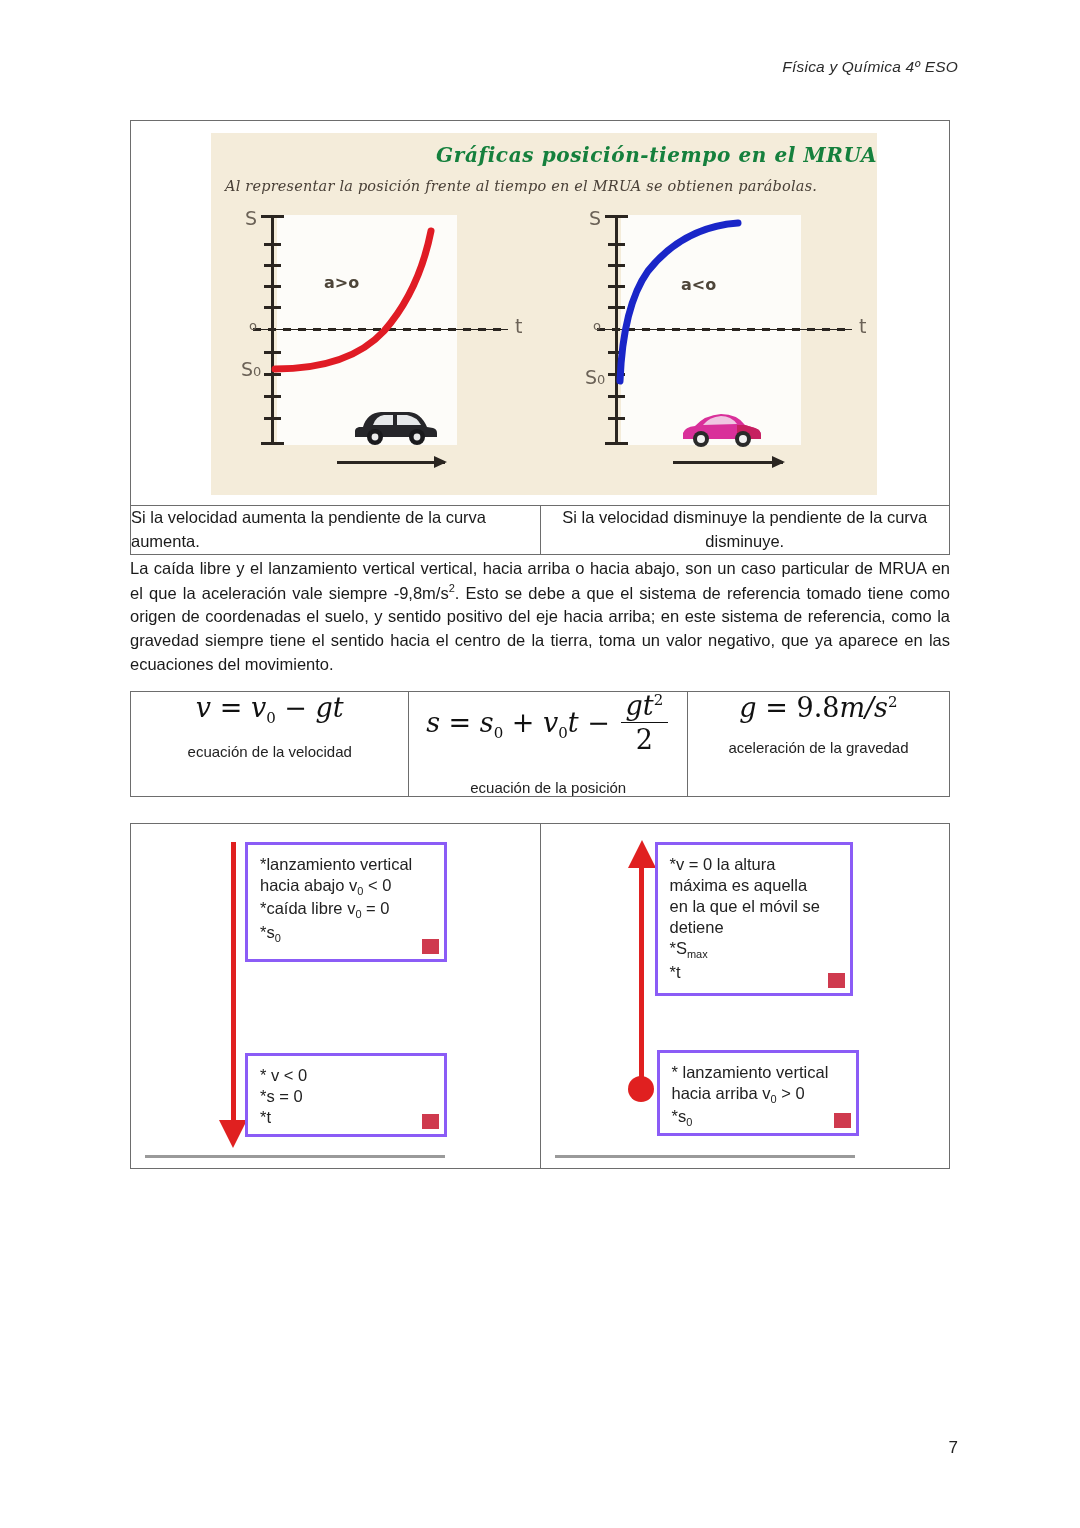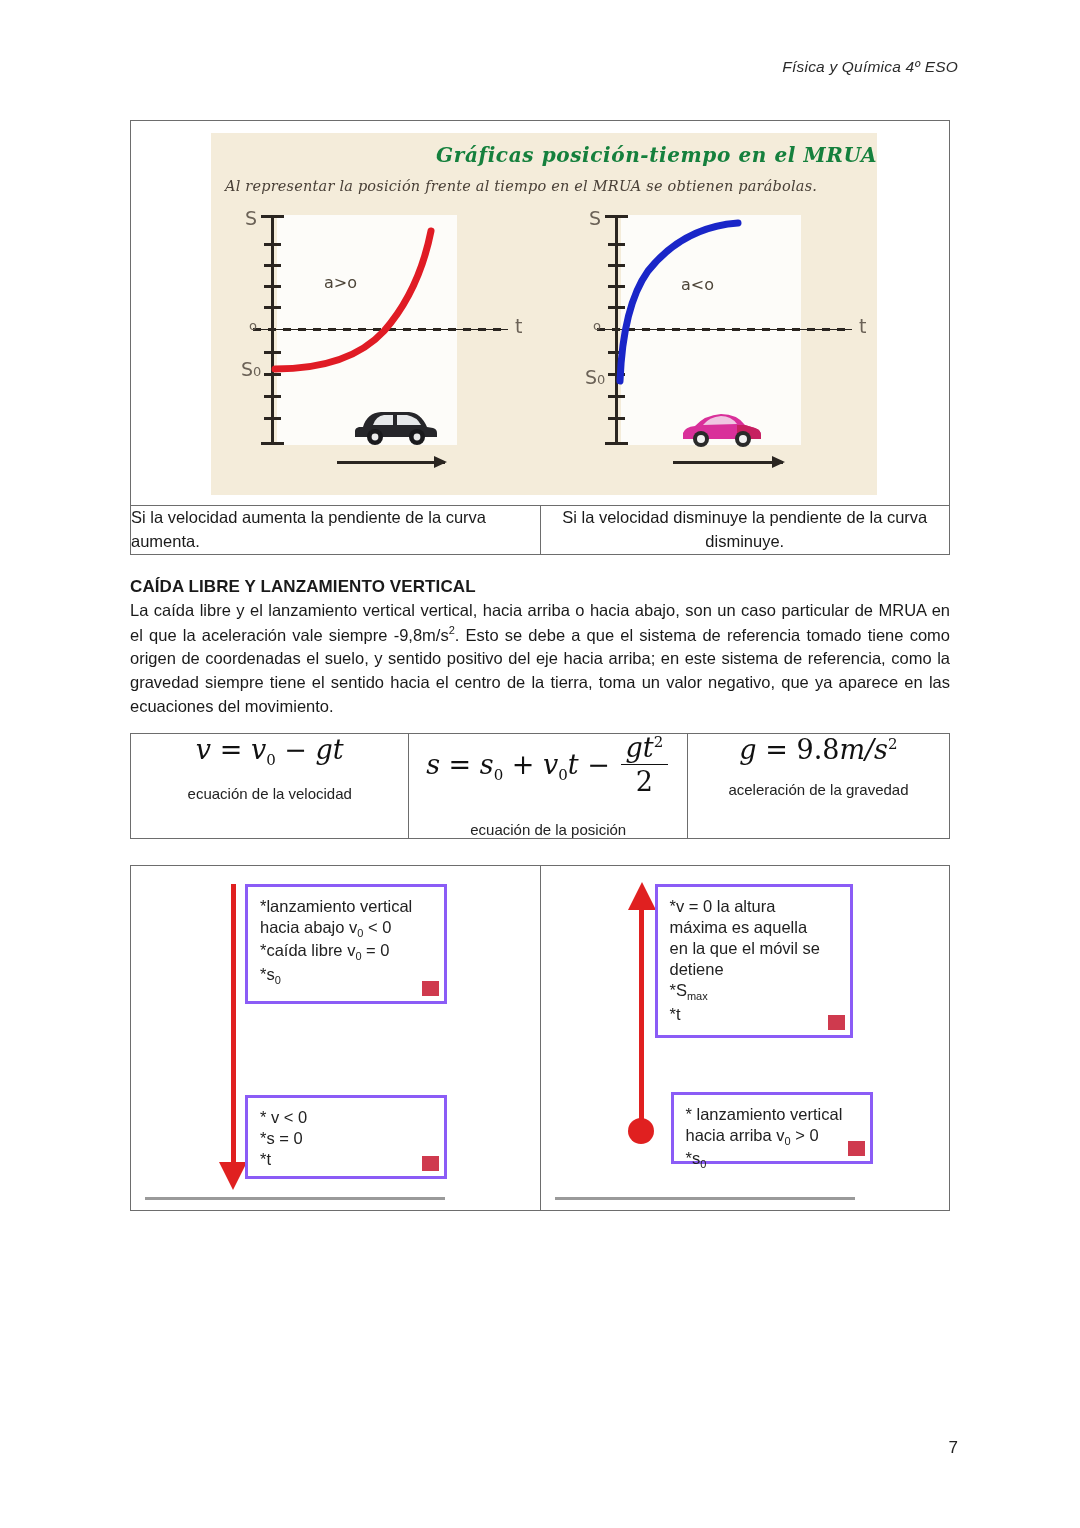--- a/index.html
+++ b/index.html
@@ -124,21 +124,21 @@
   .lbl {
     position: absolute;
     font-family: "DejaVu Sans", sans-serif;
     color: #6b6257;
     font-size: 19px;
   }
   .lbl.sub { font-size: 13px; }
   .lbl-a {
     position: absolute;
     font-family: "DejaVu Sans", sans-serif;
-    font-weight: normal;
+    font-weight: bold;
     font-size: 16px;
     color: #4d4539;
   }
   .curve { position: absolute; left: 0; top: 0; }
   .car-arrow {
     position: absolute;
     height: 3px;
     background: #2a2520;
   }
   .car-arrow::after {
@@ -383,21 +383,20 @@
     </tr>
 
 
     <tr>
       <td class="trow" style="width:50%;">Si la velocidad aumenta la pendiente de la curva aumenta.</td>
       <td class="trow" style="width:50%;text-align:center;">Si la velocidad disminuye la pendiente de la curva disminuye.</td>
     </tr>
   </tbody>
     </table>
 
-  <div class="sec-head">CAÍDA LIBRE Y LANZAMIENTO VERTICAL</div>
   <p class="para"><span>La caída libre y el lanzamiento vertical vertical, hacia arriba o hacia abajo, son un caso particular de MRUA en el que la aceleración vale siempre -9,8m/s</span><sup>2</sup><span>. Esto se debe a que el sistema de referencia tomado tiene como origen de coordenadas el suelo, y sentido positivo del eje hacia arriba; en este sistema de referencia, como la gravedad siempre tiene el sentido hacia el centro de la tierra, toma un valor negativo, que ya aparece en las ecuaciones del movimiento.</span></p>
 
   <table class="tbl eq-tbl">
     <tbody>
         <tr>
       <td class="eq-cell" style="width:34%;">
         <div class="eq">
           <span>v</span>
           <span class="num">=</span>
           <span>v</span><sub>0</sub>
@@ -473,21 +472,21 @@
           <div class="note" style="left:114px;top:18px;width:198px;height:154px;">
             <div class="line">*v = 0 la altura</div>
             <div class="line">máxima es aquella</div>
             <div class="line">en la que el móvil se</div>
             <div class="line">detiene</div>
             <div class="line"><span>*S</span><sub>max</sub></div>
             <div class="line">*t</div>
             <div class="handle"></div>
           </div>
 
-          <div class="note" style="left:130px;top:226px;width:202px;height:72px;">
+          <div class="note" style="left:116px;top:226px;width:202px;height:86px;">
             <div class="line">* lanzamiento vertical</div>
             <div class="line"><span>hacia arriba v</span><sub>0</sub><span> &gt; 0</span></div>
             <div class="line"><span>*s</span><sub>0</sub></div>
             <div class="handle"></div>
           </div>
         </div>
       </td>
     </tr>
 
   </tbody>

